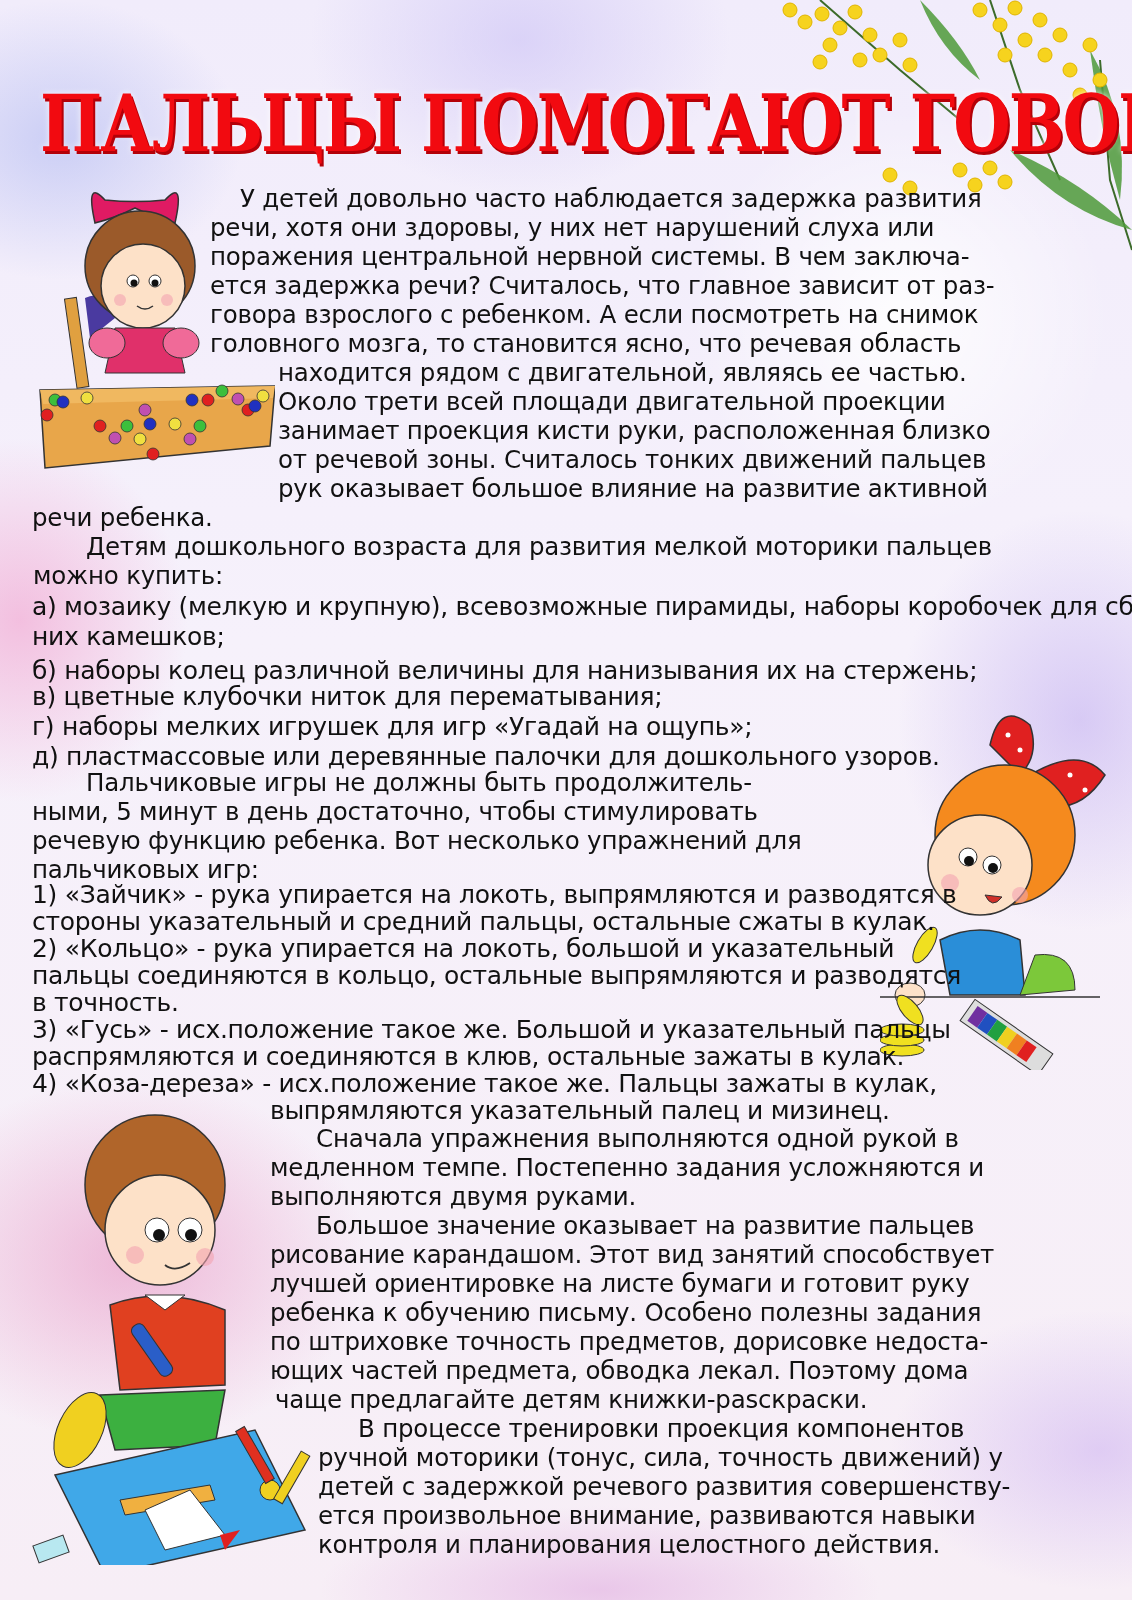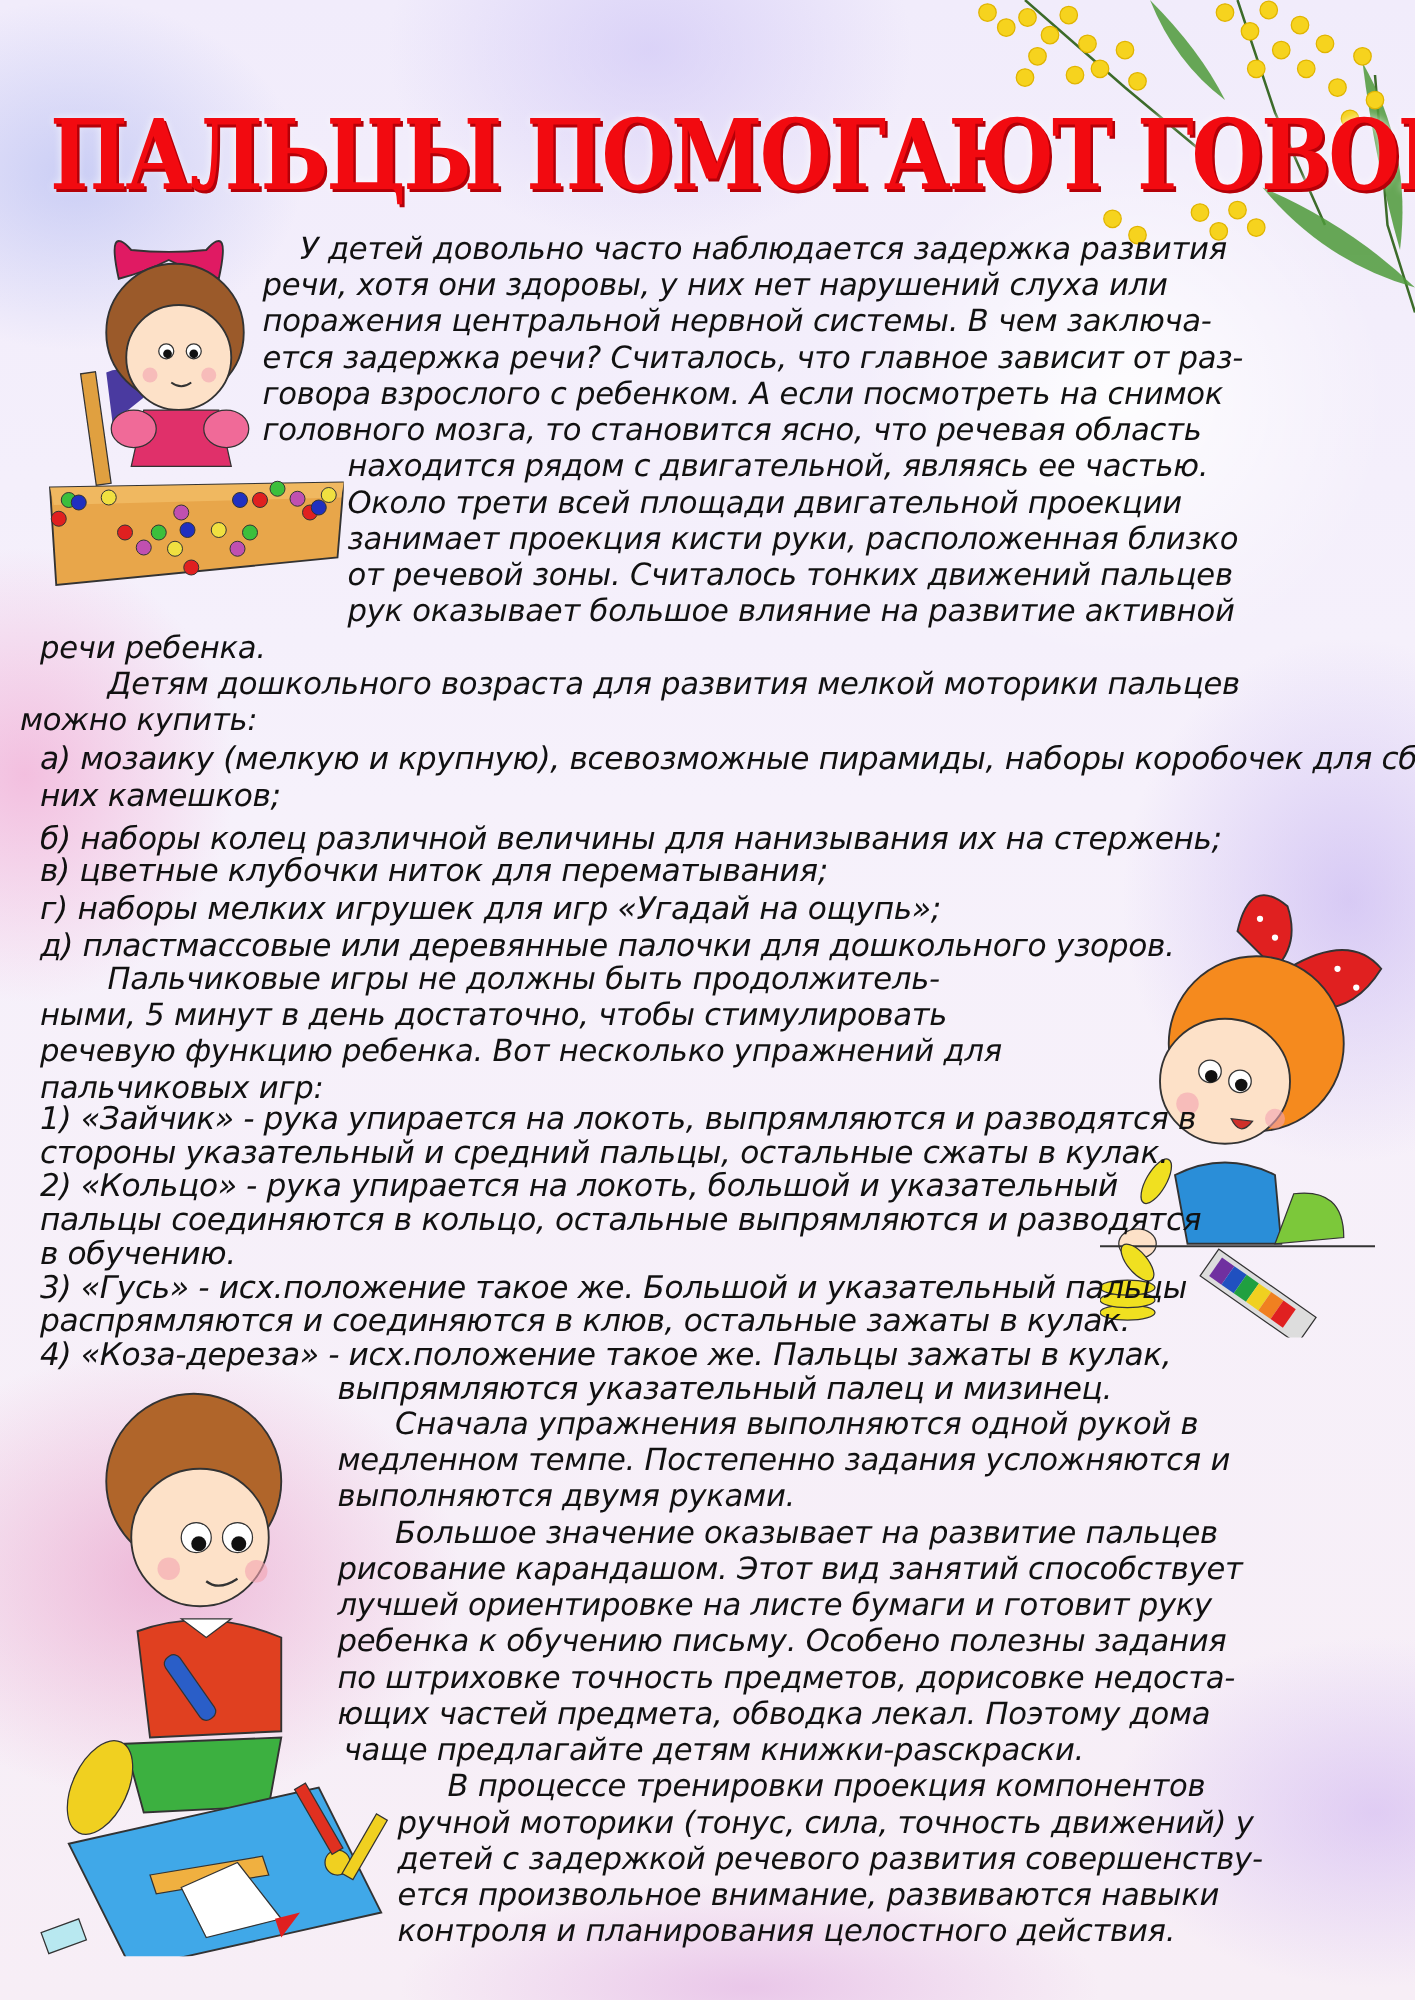--- a/index.html
+++ b/index.html
@@ -13,21 +13,21 @@
       radial-gradient(ellipse 340px 260px at 130px 1260px, rgba(230,140,190,0.55), transparent 70%),
       radial-gradient(ellipse 300px 200px at 1100px 1450px, rgba(200,170,240,0.5), transparent 70%),
       radial-gradient(ellipse 400px 120px at 600px 1590px, rgba(220,160,220,0.5), transparent 70%),
       radial-gradient(ellipse 300px 300px at 900px 320px, rgba(255,255,255,0.9), transparent 70%),
       linear-gradient(180deg, #f1ecfb 0%, #f6f1fb 40%, #f7eef6 100%);
   }
   .title { position: absolute; left: 40px; top: 78px; width: 1080px; text-align: center;
     font-family: "DejaVu Serif", serif; font-weight: 900; font-size: 66px; letter-spacing: -2px;
     color: #f20a10; transform: scaleY(1.18); transform-origin: top center;
     text-shadow: 2px 2px 0 #b40008, 0 0 6px rgba(255,255,255,0.8); white-space: nowrap; }
-  .line { position: absolute; white-space: nowrap; font-style: italic; }
+  .line { position: absolute; white-space: nowrap; }
   .big { font-size: 24.5px; font-family: "DejaVu Sans", sans-serif; letter-spacing: -0.2px; }
   .small { font-size: 25px; font-family: "DejaVu Sans", sans-serif; letter-spacing: -0.3px; }
   .ill { position: absolute; }
 </style>
 </head>
 <body>
 
 <svg class="ill" style="left:760px;top:0" width="372" height="260" viewBox="0 0 372 260">
   <g stroke="#3c6b2a" stroke-width="2" fill="none">
     <path d="M60 0 L140 70 L200 120"></path>
@@ -194,21 +194,21 @@
   <div class="line big" style="left:278px;top:358px">находится рядом с двигательной, являясь ее частью.</div>
   <div class="line big" style="left:278px;top:387px">Около трети всей площади двигательной проекции</div>
   <div class="line big" style="left:278px;top:416px">занимает проекция кисти руки, расположенная близко</div>
   <div class="line big" style="left:278px;top:445px">от речевой зоны. Считалось тонких движений пальцев</div>
   <div class="line big" style="left:278px;top:474px">рук оказывает большое влияние на развитие активной</div>
   <div class="line big" style="left:32px;top:503px">речи ребенка.</div>
 </div>
 
 <div>
   <div class="line big" style="left:86px;top:532px">Детям дошкольного возраста для развития мелкой моторики пальцев</div>
-  <div class="line big" style="left:16px;top:561px">можно купить:</div>
+  <div class="line big" style="left:33px;top:561px">можно купить:</div>
 </div>
 
 <div>
   <div class="line small" style="left:32px;top:592px">а) мозаику (мелкую и крупную), всевозможные пирамиды, наборы коробочек для сбора в</div>
   <div class="line small" style="left:32px;top:622px">них камешков;</div>
   <div class="line small" style="left:32px;top:656px">б) наборы колец различной величины для нанизывания их на стержень;</div>
   <div class="line small" style="left:32px;top:682px">в) цветные клубочки ниток для перематывания;</div>
   <div class="line small" style="left:32px;top:712px">г) наборы мелких игрушек для игр «Угадай на ощупь»;</div>
   <div class="line small" style="left:32px;top:742px">д) пластмассовые или деревянные палочки для дошкольного узоров.</div>
 </div>
@@ -218,21 +218,21 @@
   <div class="line big" style="left:32px;top:797px">ными, 5 минут в день достаточно, чтобы стимулировать</div>
   <div class="line big" style="left:32px;top:826px">речевую функцию ребенка. Вот несколько упражнений для</div>
   <div class="line big" style="left:32px;top:855px">пальчиковых игр:</div>
 </div>
 
 <div>
   <div class="line small" style="left:32px;top:880px">1) «Зайчик» - рука упирается на локоть, выпрямляются и разводятся в</div>
   <div class="line small" style="left:32px;top:907px">стороны указательный и средний пальцы, остальные сжаты в кулак.</div>
   <div class="line small" style="left:32px;top:934px">2) «Кольцо» - рука упирается на локоть, большой и указательный</div>
   <div class="line small" style="left:32px;top:961px">пальцы соединяются в кольцо, остальные выпрямляются и разводятся</div>
-  <div class="line small" style="left:32px;top:988px">в обучению.</div>
+  <div class="line small" style="left:32px;top:988px">в точность.</div>
   <div class="line small" style="left:32px;top:1015px">3) «Гусь» - исх.положение такое же. Большой и указательный пальцы</div>
   <div class="line small" style="left:32px;top:1042px">распрямляются и соединяются в клюв, остальные зажаты в кулак.</div>
   <div class="line small" style="left:32px;top:1069px">4) «Коза-дереза» - исх.положение такое же. Пальцы зажаты в кулак,</div>
   <div class="line small" style="left:270px;top:1096px">выпрямляются указательный палец и мизинец.</div>
 </div>
 
 <div>
   <div class="line big" style="left:316px;top:1124px">Сначала упражнения выполняются одной рукой в</div>
   <div class="line big" style="left:270px;top:1153px">медленном темпе. Постепенно задания усложняются и</div>
   <div class="line big" style="left:270px;top:1182px">выполняются двумя руками.</div>

